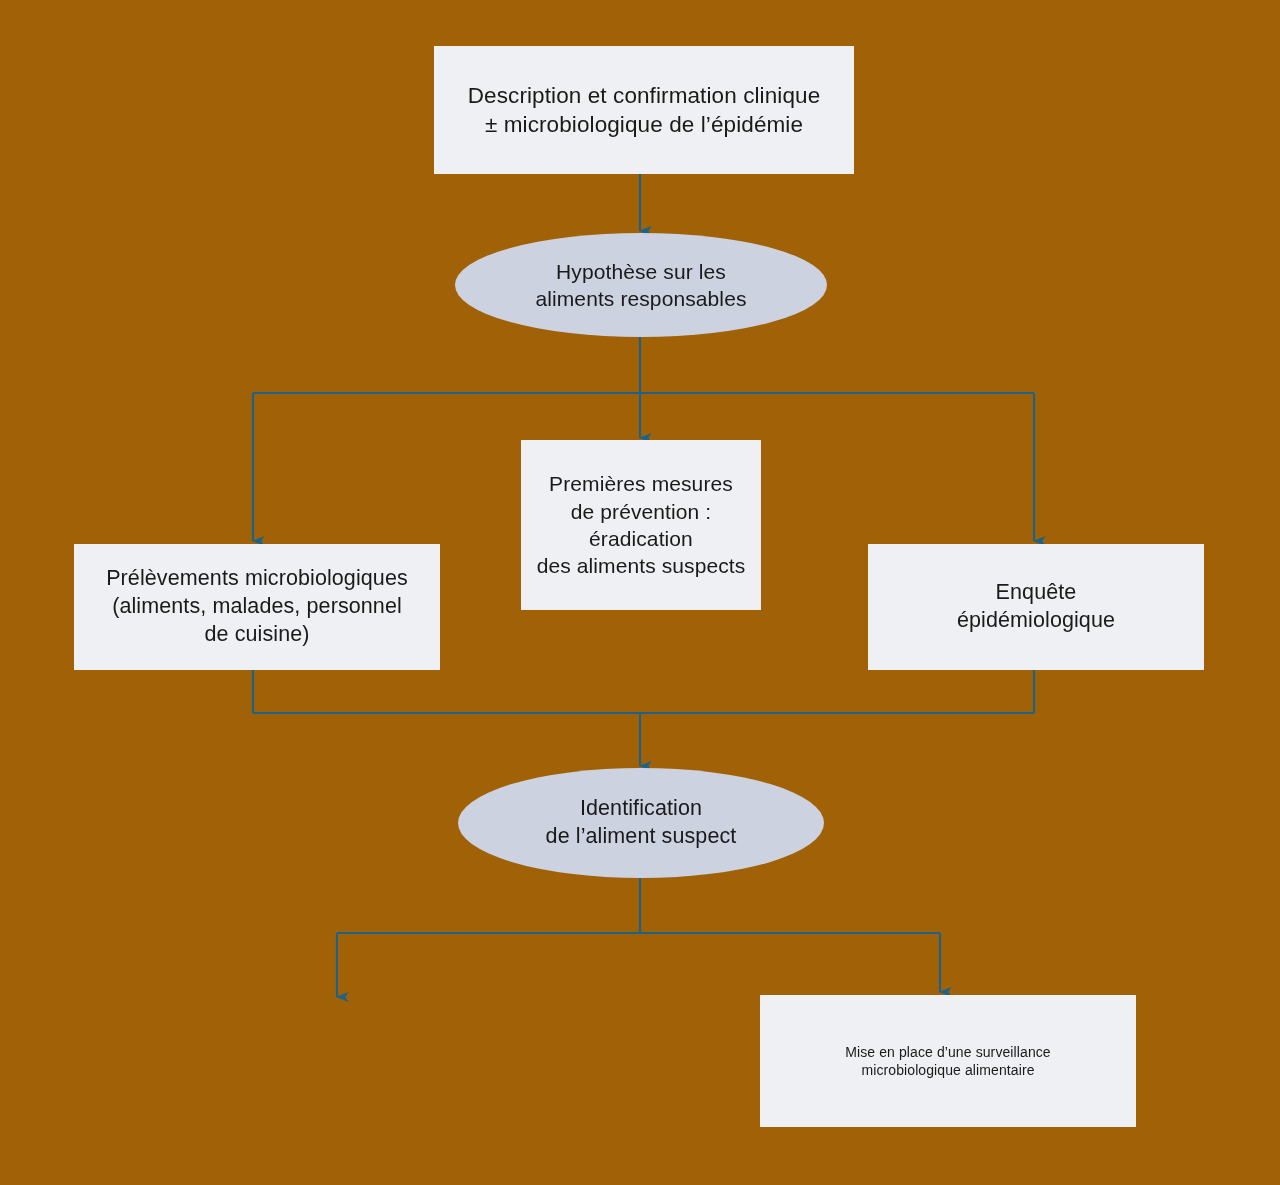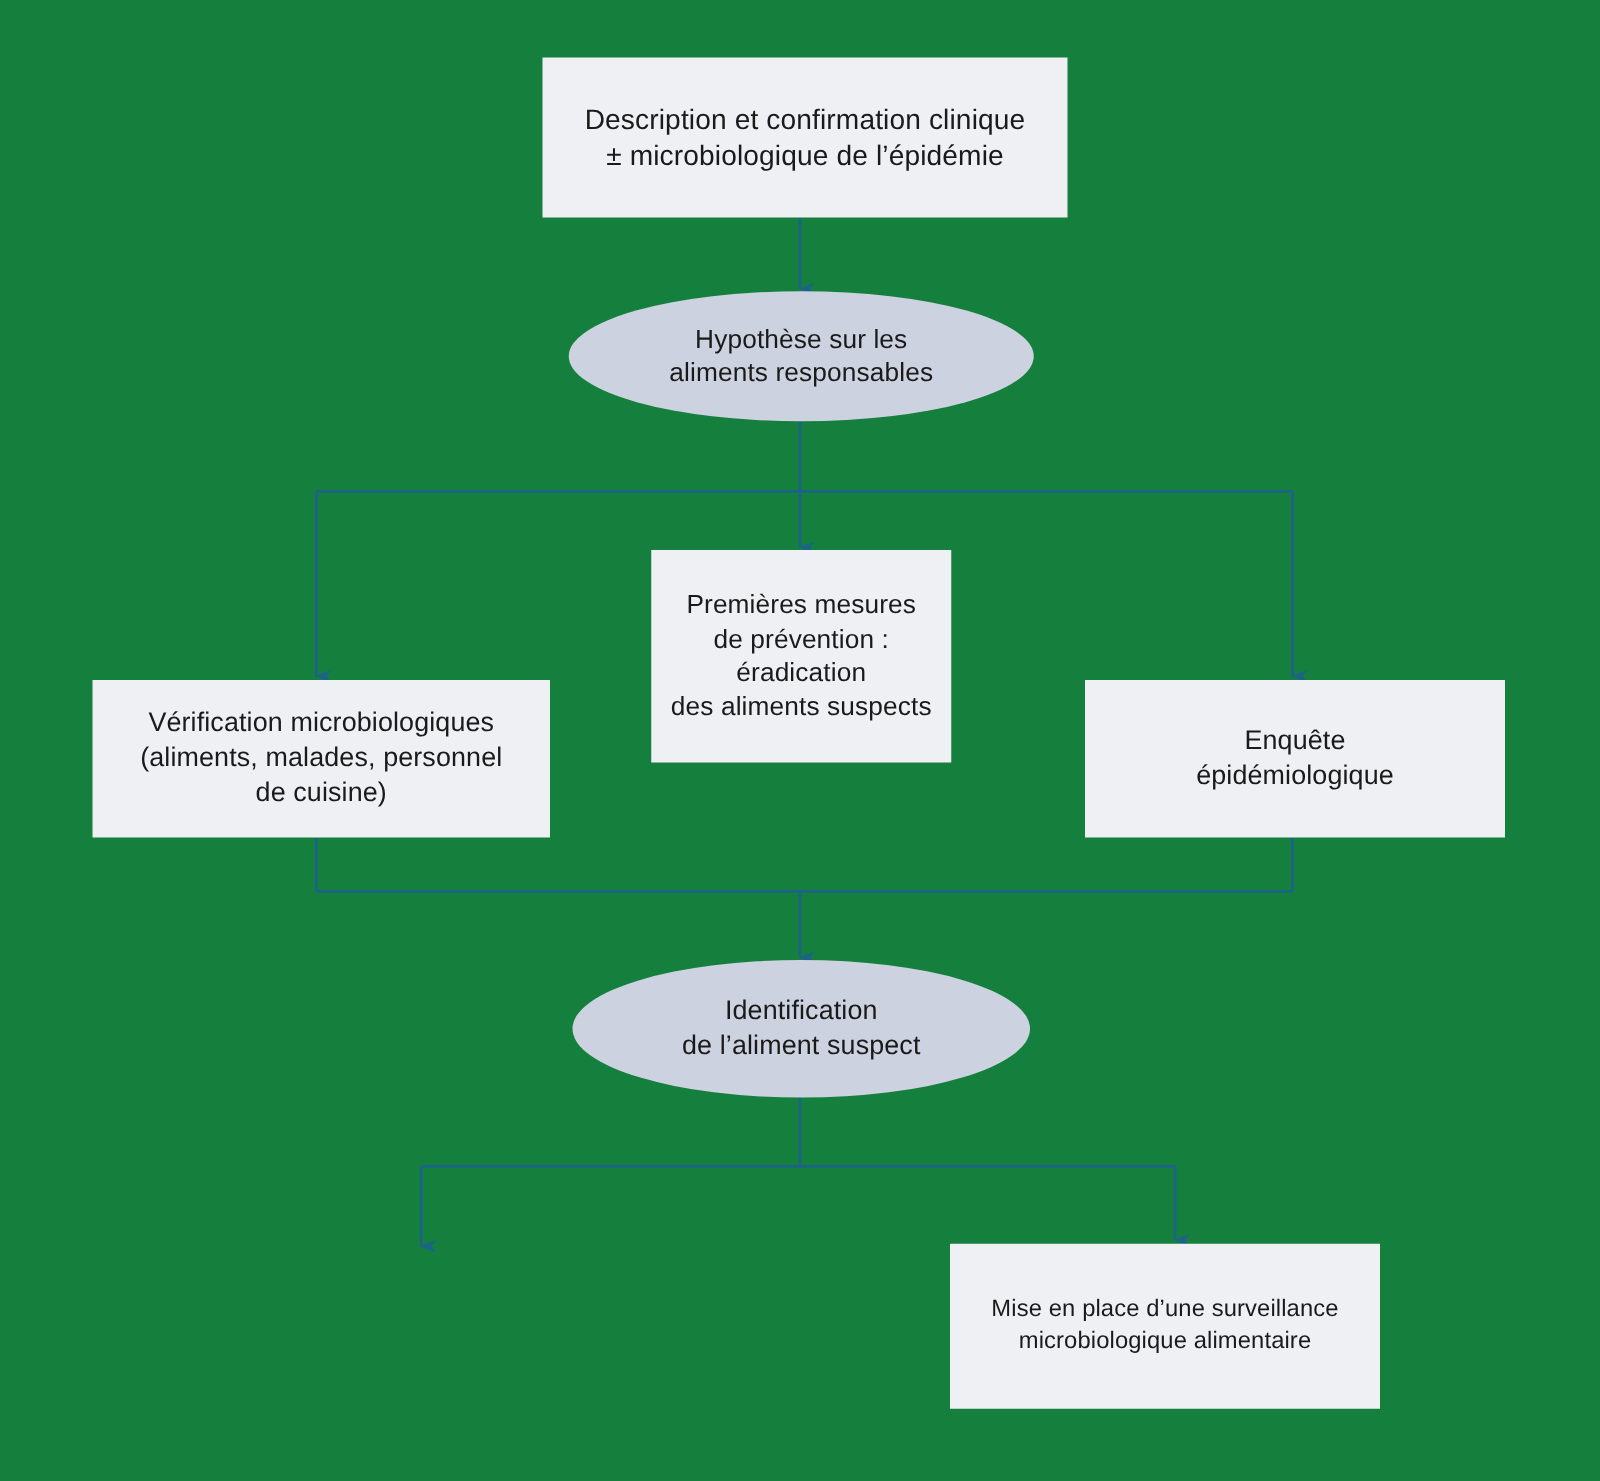--- a/index.html
+++ b/index.html
@@ -8,21 +8,21 @@
     padding: 0;
     background: #ffffff;
   }
   body {
     font-family: "Liberation Sans", "DejaVu Sans", sans-serif;
   }
   #canvas {
     position: relative;
     width: 1280px;
     height: 1185px;
-    background: #15803d;
+    background: #a16207;
     overflow: hidden;
   }
   #connectors {
     position: absolute;
     left: 0;
     top: 0;
     width: 1280px;
     height: 1185px;
     pointer-events: none;
   }
@@ -52,21 +52,21 @@
   }
 
   
   #n-description   { left: 434px; top: 46px;   width: 420px; height: 128px; font-size: 22.5px; }
   #n-hypothese     { left: 455px; top: 233px;  width: 372px; height: 104px; font-size: 21px; }
   #n-premieres     { left: 521px; top: 440px;  width: 240px; height: 170px; font-size: 21px; }
   #n-prelevements  { left: 74px;  top: 544px;  width: 366px; height: 126px; font-size: 21.5px; }
   #n-enquete       { left: 868px; top: 544px;  width: 336px; height: 126px; font-size: 21.5px; }
   #n-identification{ left: 458px; top: 768px;  width: 366px; height: 110px; font-size: 21.5px; }
   #n-verification  { left: 152px; top: 1000px; width: 380px; height: 132px; font-size: 21.5px; }
-  #n-surveillance  { left: 760px; top: 995px;  width: 344px; height: 132px; font-size: 19px; }
+  #n-surveillance  { left: 760px; top: 995px;  width: 376px; height: 132px; font-size: 14px; }
 </style>
 </head>
 <body>
 
 <div id="canvas">
 
   <svg id="connectors" viewBox="0 0 1280 1185" width="1280" height="1185" xmlns="http://www.w3.org/2000/svg">
     <defs>
       <marker id="arrowhead" markerWidth="11" markerHeight="13" refX="5.5" refY="12" orient="auto" markerUnits="userSpaceOnUse">
         <path d="M0.4,0.4 L5.5,13 L10.6,0.4 L5.5,3.6 Z" fill="#1d6389"></path>
@@ -110,21 +110,21 @@
 éradication
 des aliments suspects</span>
   </div>
 
   <div class="node ellipse" id="n-hypothese">
     <span class="txt">Hypothèse sur les
 aliments responsables</span>
   </div>
 
   <div class="node rect" id="n-prelevements">
-    <span class="txt">Vérification microbiologiques
+    <span class="txt">Prélèvements microbiologiques
 (aliments, malades, personnel
 de cuisine)</span>
   </div>
 
   <div class="node ellipse" id="n-identification">
     <span class="txt">Identification
 de l’aliment suspect</span>
   </div>
 
   <div class="node rect" id="n-enquete">

